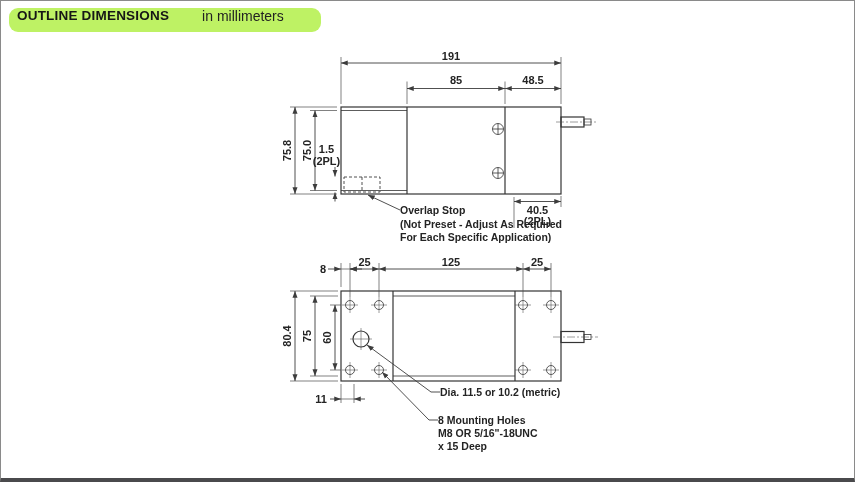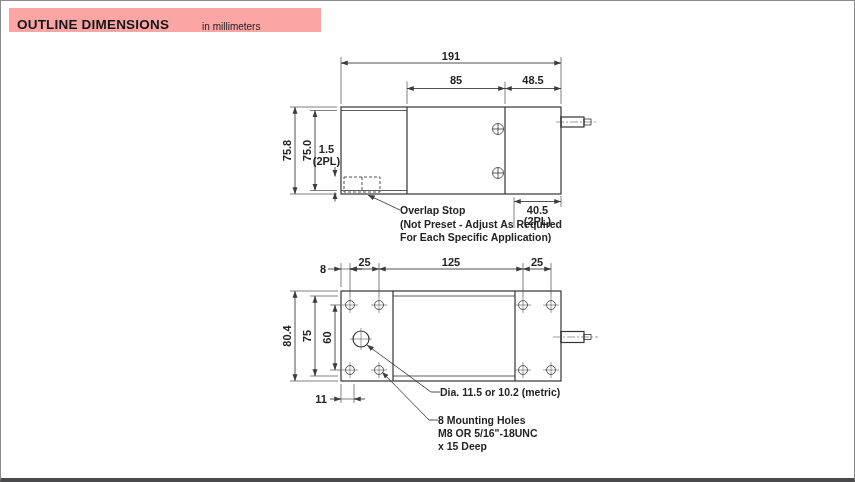--- a/index.html
+++ b/index.html
@@ -4,25 +4,25 @@
 <style>
   html,body{margin:0;padding:0;background:#fff;}
   .page{
     position:relative;width:855px;height:482px;box-sizing:border-box;
     background:#fff;overflow:hidden;
     border:1px solid #8a8a8a;border-bottom:4px solid #4a4a4c;
     font-family:"Liberation Sans", sans-serif;
   }
   .hdr{
     position:absolute;left:8px;top:7px;width:312px;height:24px;
-    background:#fca5a5;display:flex;align-items:flex-end;padding-left:8px;
-    box-sizing:border-box;gap:5px;
+    background:#bef264;display:flex;align-items:flex-start;padding-left:8px;
+    box-sizing:border-box;gap:5px;border-radius:9px;
   }
   .hdr .t{font-size:13.5px;font-weight:bold;color:#161616;letter-spacing:.2px;}
-  .hdr .s{font-size:10px;color:#222;padding-left:28px;}
+  .hdr .s{font-size:14px;color:#222;padding-left:28px;}
   svg{position:absolute;left:0;top:0;}
   svg text{fill:#242424;stroke:none;font-family:"Liberation Sans", sans-serif;}
   .dim{font-size:11px;font-weight:bold;}
   .note{font-size:10.5px;font-weight:bold;}
   .outline{stroke:#343434;stroke-width:1.2;fill:none;}
   .thin{stroke:#343434;stroke-width:0.8;fill:none;}
   .dline{stroke:#3c3c3c;stroke-width:0.9;fill:none;}
   .ext{stroke:#4a4a4a;stroke-width:0.7;fill:none;}
   .cl{stroke:#4a4a4a;stroke-width:0.55;fill:none;}
   .dash{stroke:#3c3c3c;stroke-width:0.9;fill:none;stroke-dasharray:3 2;}

